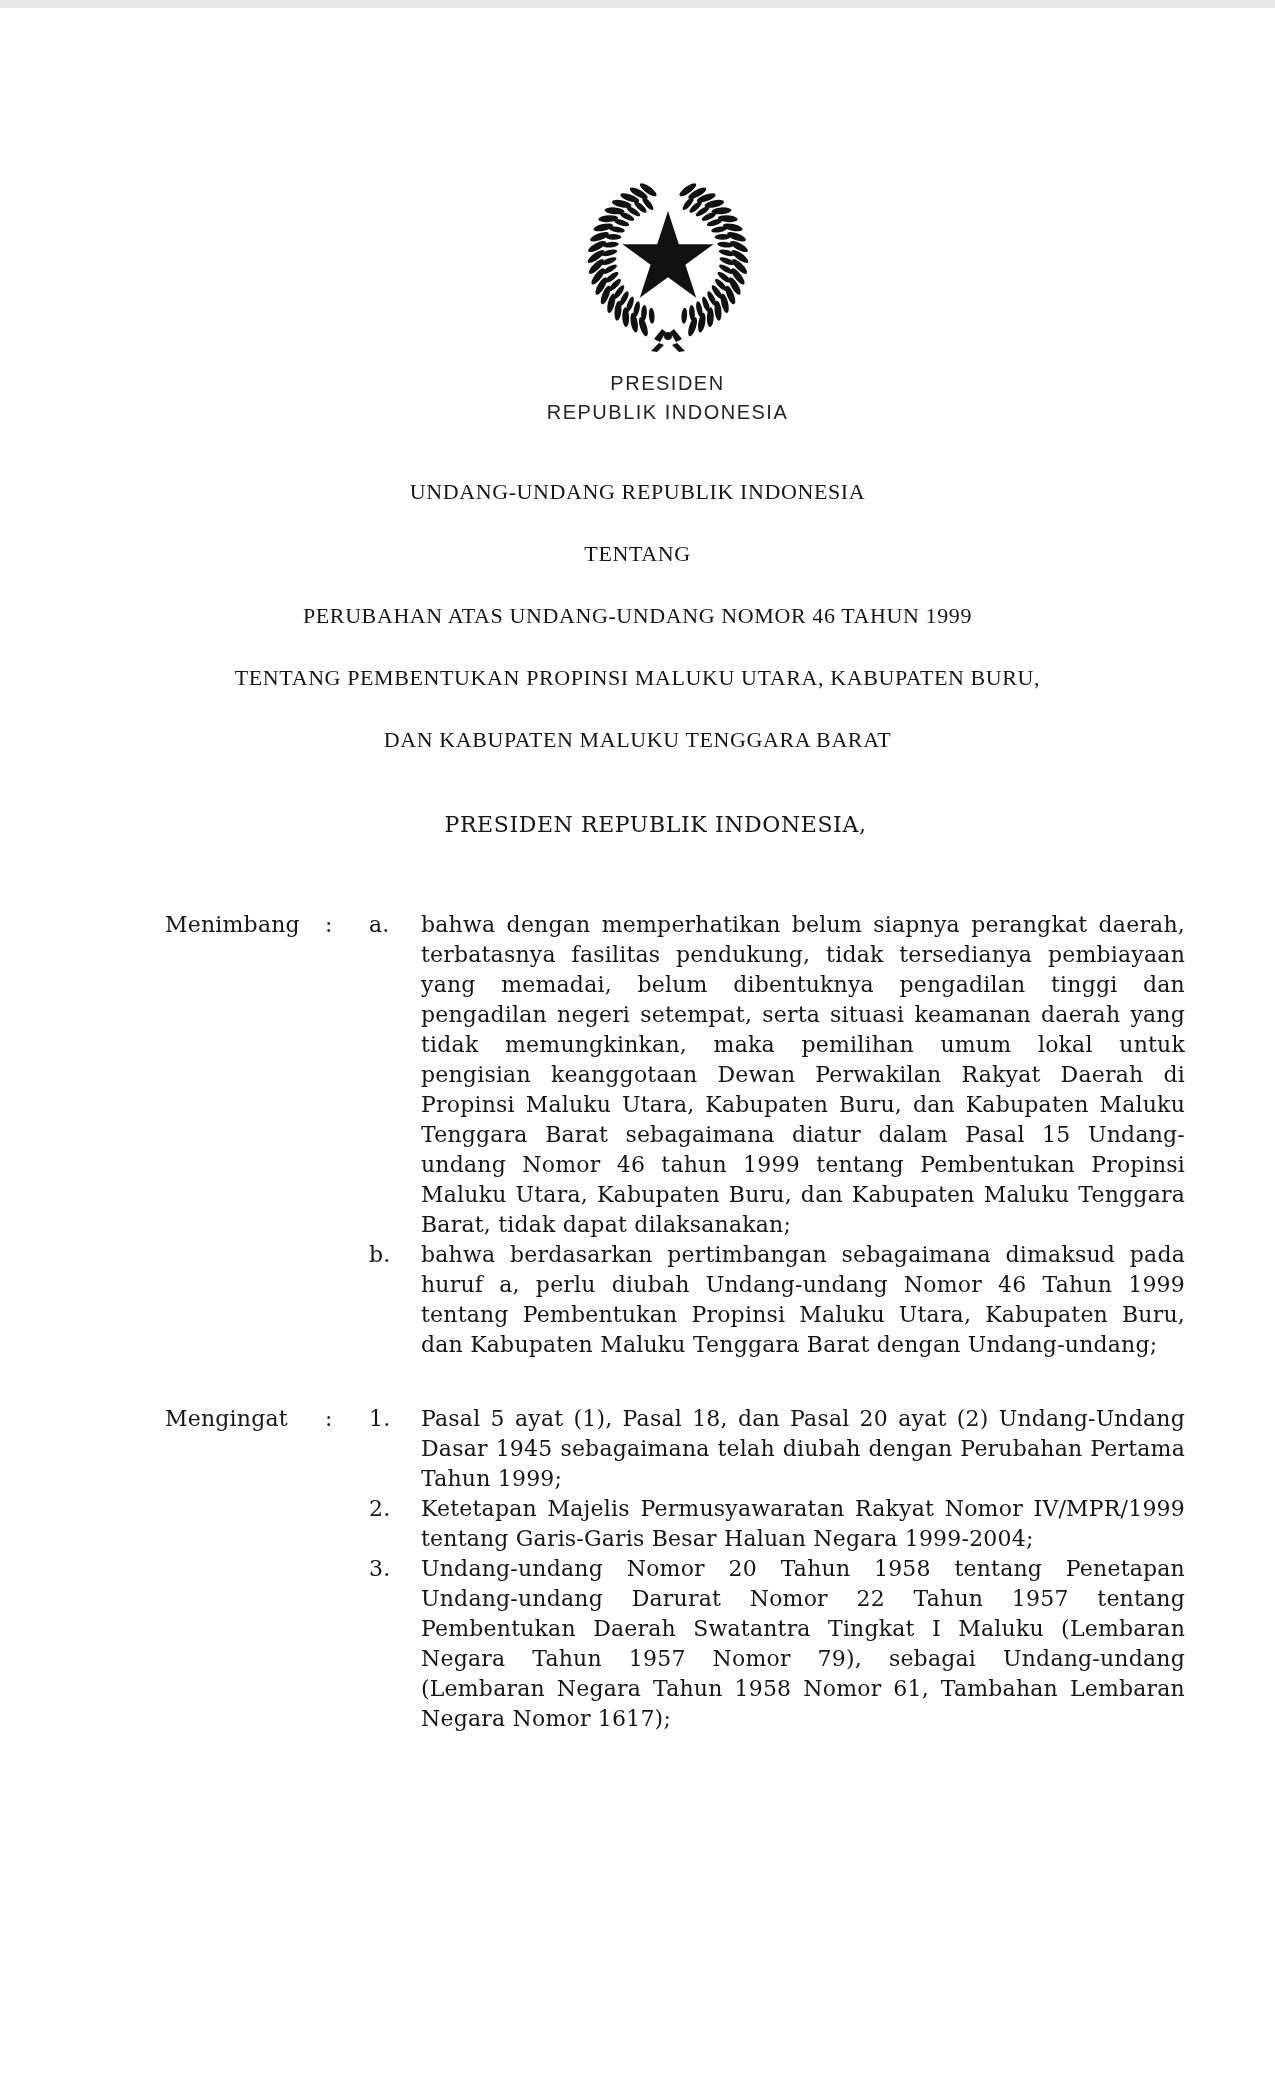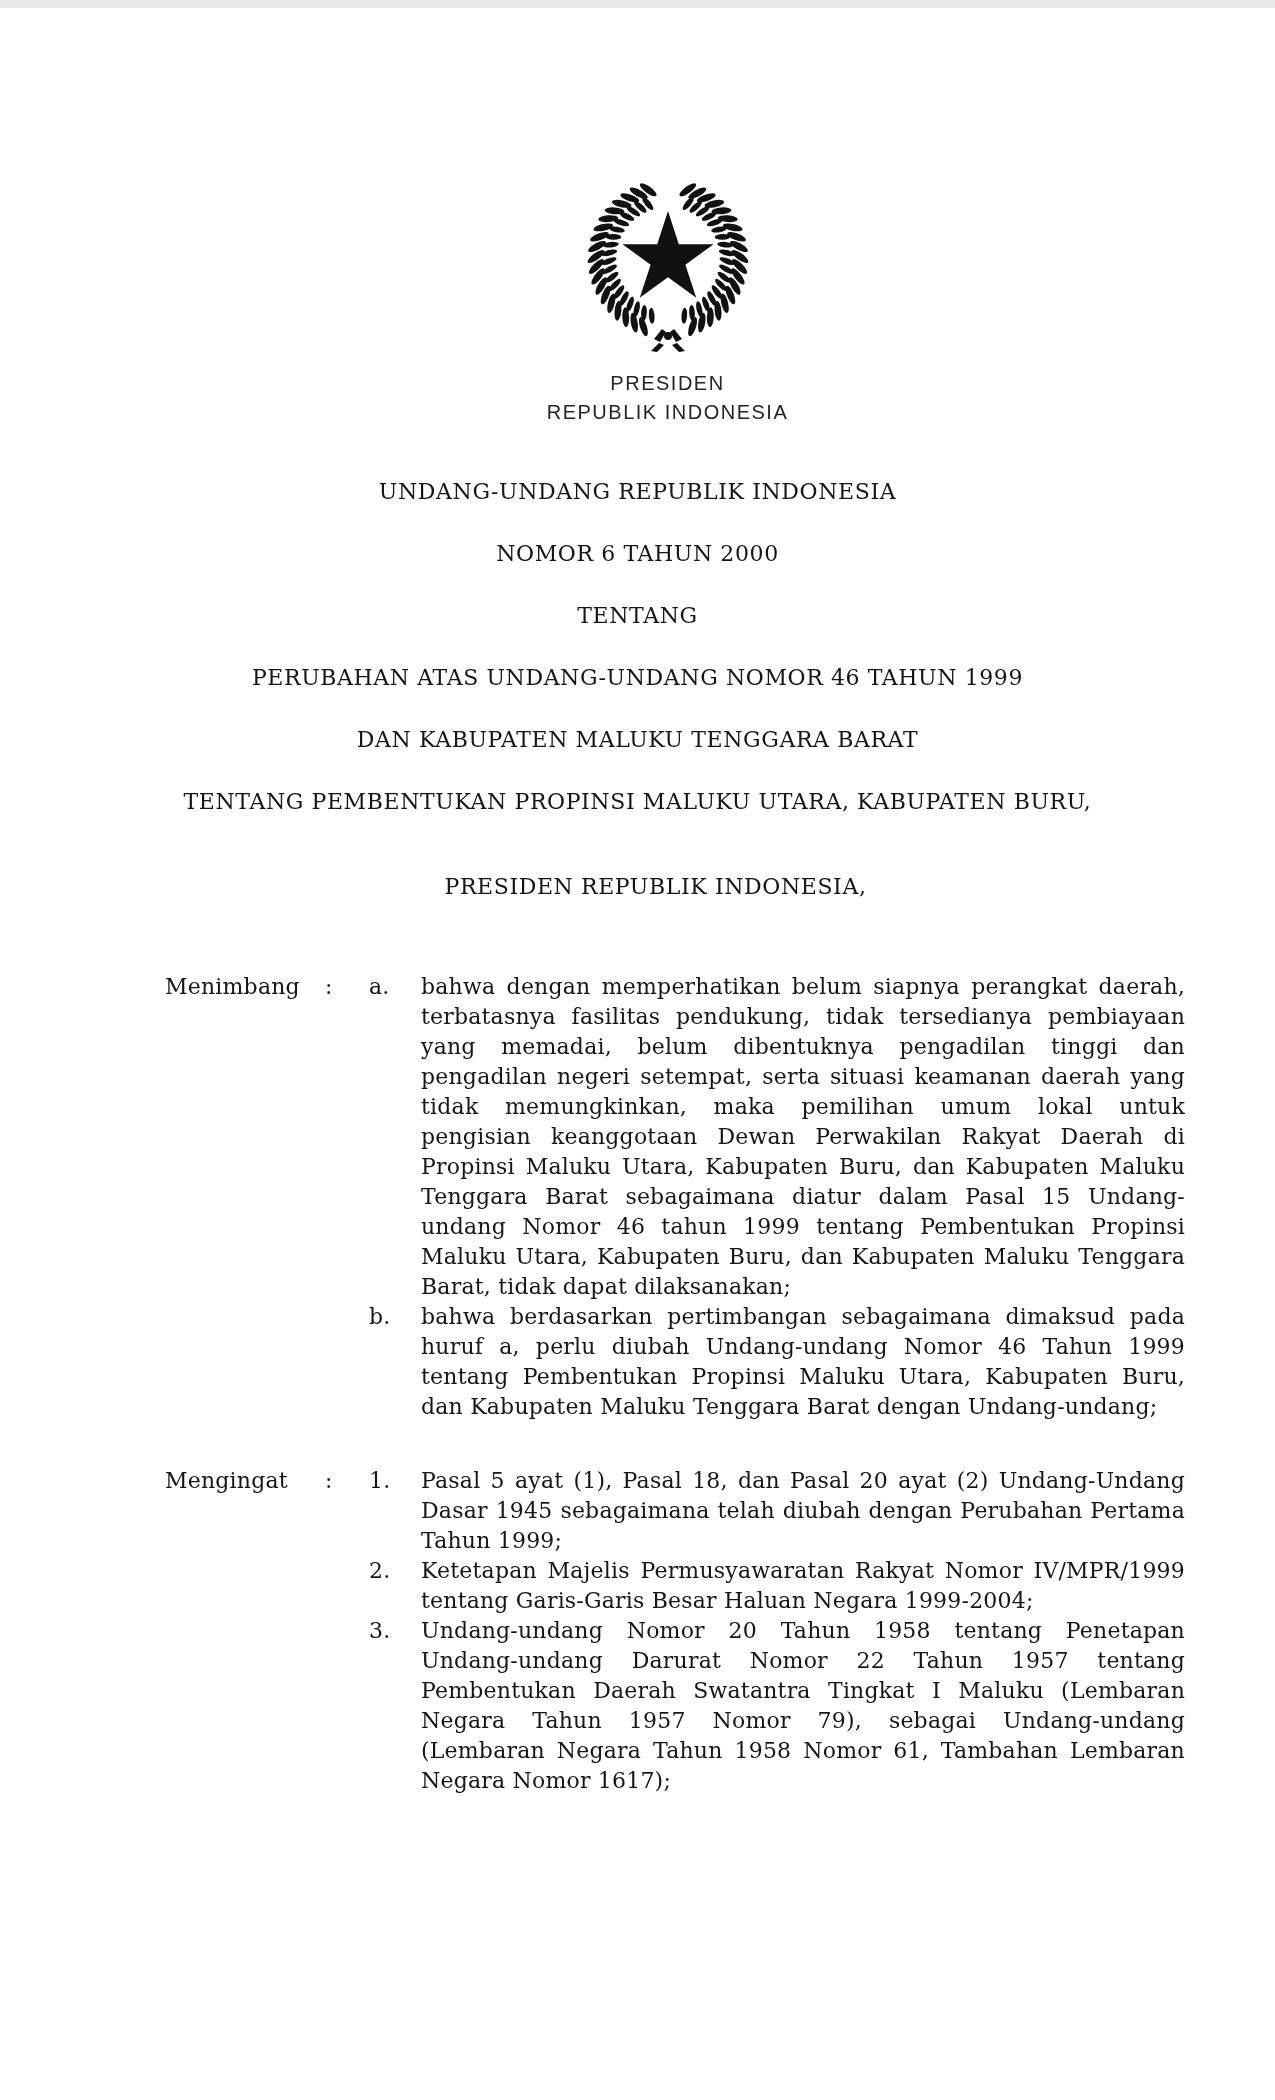--- a/index.html
+++ b/index.html
@@ -24,21 +24,21 @@
     margin-top:16px;
     text-align:center;
     font-family:"Liberation Sans", sans-serif;
     font-weight:400;
     font-size:20px;
     line-height:29px;
     letter-spacing:1.5px;
     color:#242424;
   }
   
-  .title-block{margin-top:50px;text-align:center;}
+  .title-block{margin-top:50px;text-align:center;font-family:Liberation Serif, serif;}
   .title-line{
     font-size:22px;
     line-height:30px;
     letter-spacing:0.6px;
     margin-bottom:32px;
     color:#161616;
   }
   .opening-line{
     margin-top:55px;
     text-align:center;
@@ -163,25 +163,24 @@
       </g>
     </svg>
     <div class="agency">
       <div>PRESIDEN</div>
       <div>REPUBLIK INDONESIA</div>
     </div>
   </div>
 
   <div class="title-block">
     <div class="title-line">UNDANG-UNDANG REPUBLIK INDONESIA</div>
-    <div class="title-line">NOMOR 6 TAHUN 2000</div>
     <div class="title-line">TENTANG</div>
     <div class="title-line">PERUBAHAN ATAS UNDANG-UNDANG NOMOR 46 TAHUN 1999</div>
+    <div class="title-line">TENTANG PEMBENTUKAN PROPINSI MALUKU UTARA, KABUPATEN BURU,</div>
     <div class="title-line">DAN KABUPATEN MALUKU TENGGARA BARAT</div>
-    <div class="title-line">TENTANG PEMBENTUKAN PROPINSI MALUKU UTARA, KABUPATEN BURU,</div>
   </div>
 
   <div class="opening-line">PRESIDEN REPUBLIK INDONESIA,</div>
 
   <div class="section first">
     <div class="sec-label">Menimbang</div>
     <div class="sec-colon">:</div>
     <div class="item-marker">a.</div>
     <div class="item-text">bahwa dengan memperhatikan belum siapnya perangkat daerah, terbatasnya fasilitas pendukung, tidak tersedianya pembiayaan yang memadai, belum dibentuknya pengadilan tinggi dan pengadilan negeri setempat, serta situasi keamanan daerah yang tidak memungkinkan, maka pemilihan umum lokal untuk pengisian keanggotaan Dewan Perwakilan Rakyat Daerah di Propinsi Maluku Utara, Kabupaten Buru, dan Kabupaten Maluku Tenggara Barat sebagaimana diatur dalam Pasal 15 Undang-undang Nomor 46 tahun 1999 tentang Pembentukan Propinsi Maluku Utara, Kabupaten Buru, dan Kabupaten Maluku Tenggara Barat, tidak dapat dilaksanakan;</div>
     <div class="item-marker">b.</div>

